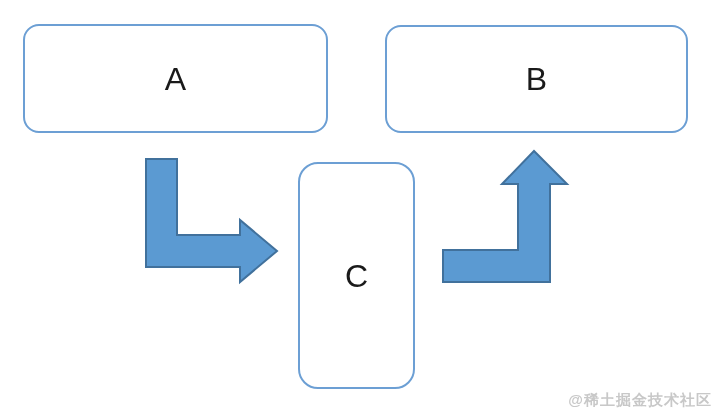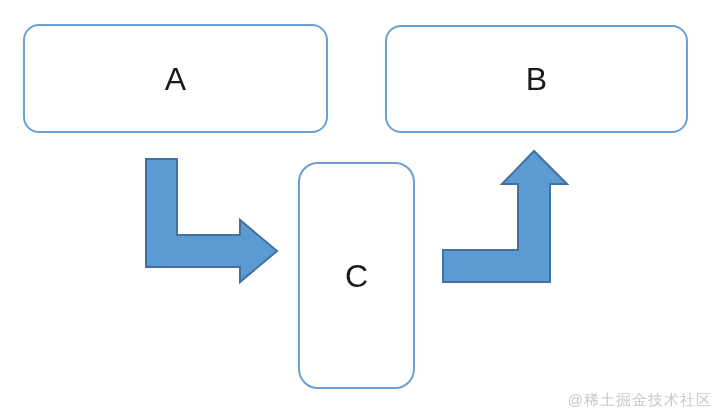--- a/index.html
+++ b/index.html
@@ -45,20 +45,21 @@
     stroke-width: 2;
     stroke-linejoin: miter;
   }
   .watermark {
     position: absolute;
     right: 8px;
     bottom: 6px;
     font-size: 15px;
     letter-spacing: 1px;
     color: var(--watermark-color, #c8c8c8);
+    font-weight: bold;
   }
 </style>
 </head>
 <body>
 
 <div class="canvas">
 
   <div class="box box-a">
     <span class="box-label">A</span>
   </div>

